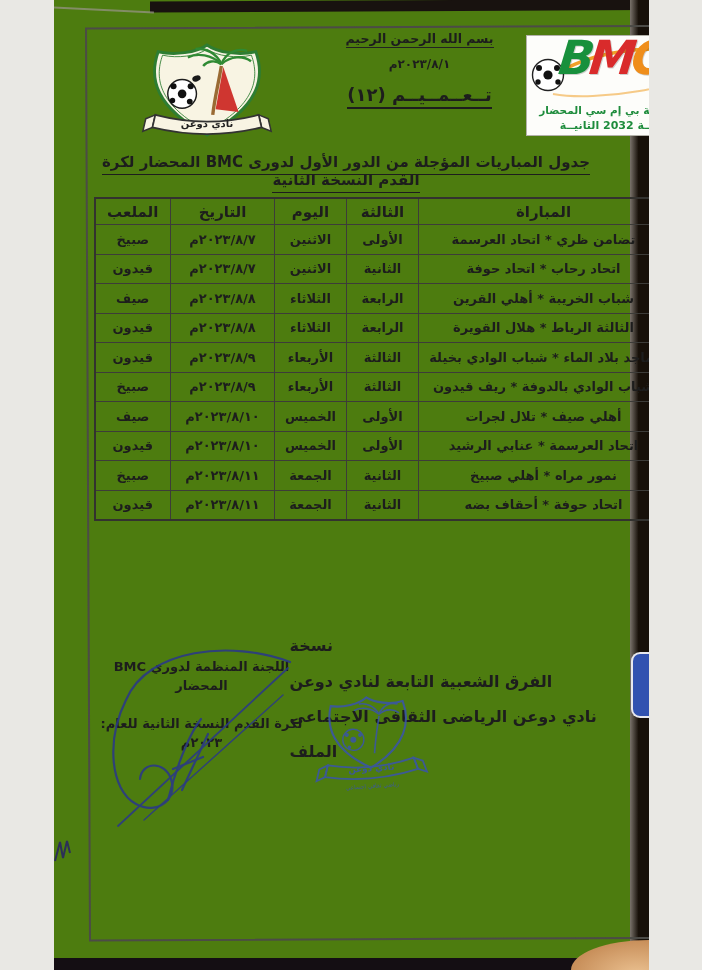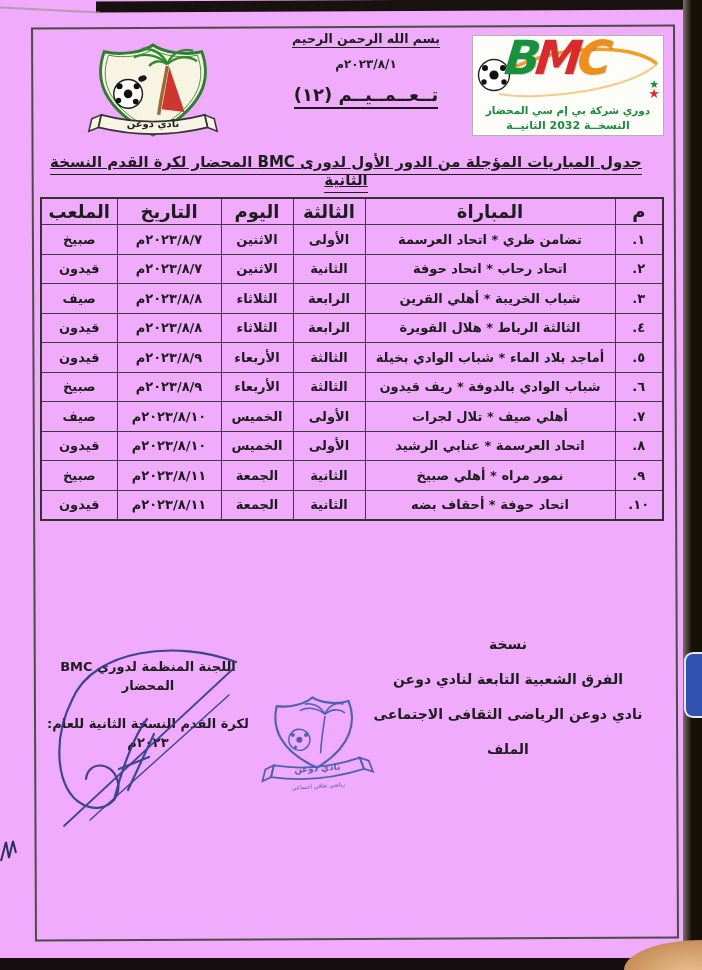--- a/index.html
+++ b/index.html
@@ -1,17 +1,17 @@
 <!DOCTYPE html>
 <html lang="ar"><head>
 <meta charset="utf-8">
 <style>
   html,body{margin:0;padding:0;}
   body{background:#e9e8e4;font-family:"DejaVu Sans",sans-serif;}
-  #page{position:relative;width:702px;height:970px;background:#f0abfc;overflow:hidden;margin:0 auto;color:#1d1d1d;}
+  #page{position:relative;width:595px;height:970px;background:#4d7c0f;overflow:hidden;margin:0 auto;color:#1d1d1d;}
 
   
   .scan-top-bar{position:absolute;left:96px;top:0;width:606px;height:11px;background:#18120f;transform:skewY(-.3deg);}
   .scan-top-sliver{position:absolute;left:0;top:9px;width:100px;height:2px;background:#9a948c;transform:rotate(3deg);opacity:.7;}
   .scan-right-bar{position:absolute;right:0;top:0;width:19px;height:970px;background:linear-gradient(to right,#7a736b,#171009 45%);}
   .scan-bottom-bar{position:absolute;left:0;bottom:0;width:702px;height:12px;background:#140e13;}
   .finger-corner{position:absolute;right:0;bottom:0;width:78px;height:30px;background:radial-gradient(ellipse at 85% 120%,#ecc393,#c88f5a 70%);border-radius:100% 0 0 0;z-index:6;}
   .blue-edge-mark{position:absolute;right:0;top:652px;width:16px;height:62px;background:#3252b0;border:2px solid #e8e8ee;border-right:none;border-radius:9px 0 0 9px;z-index:5;}
   .left-edge-mark{position:absolute;left:0;top:838px;z-index:4;}
 
@@ -35,31 +35,31 @@
   .bmc-letters .l-m{color:#d92b2b;}
   .bmc-letters .l-c{color:#ef8e1b;}
   .bmc-stars{position:absolute;right:3px;top:44px;line-height:9px;text-align:center;}
   .bmc-stars .s1{color:#18903c;font-size:11px;}
   .bmc-stars .s2{color:#d92b2b;font-size:13px;}
   .bmc-tag1{position:absolute;bottom:19px;left:0;right:0;text-align:center;direction:rtl;color:#1e8c3c;font-size:10.5px;font-weight:bold;}
   .bmc-tag2{position:absolute;bottom:3px;left:0;right:0;text-align:center;direction:rtl;color:#1e8c3c;font-size:11px;font-weight:bold;letter-spacing:1px;}
 
   
   .main-title{position:absolute;left:35px;right:45px;top:153px;text-align:center;direction:rtl;font-size:15px;font-weight:bold;}
-  .main-title span{border-bottom:1.6px solid #1d1d1d;padding-bottom:3px;text-decoration:underline;}
+  .main-title span{border-bottom:1.6px solid #1d1d1d;padding-bottom:3px;}
 
   
   .match-table{position:absolute;left:40px;top:197px;width:622px;border-collapse:collapse;direction:rtl;table-layout:fixed;font-size:13px;font-weight:bold;}
   .match-table th,.match-table td{border:1.4px solid #3d3c39;text-align:center;vertical-align:middle;padding:1px 3px;overflow:hidden;white-space:nowrap;}
-  .match-table th{height:23px;font-size:18px;}
+  .match-table th{height:23px;font-size:15px;}
   .match-table td{height:26.5px;}
   .match-table{border:2px solid #33322f;}
 
   
-  .copy-block{position:absolute;right:29px;top:636px;width:330px;text-align:center;direction:rtl;font-size:14px;font-weight:bold;}
+  .copy-block{position:absolute;right:29px;top:636px;width:330px;text-align:left;direction:rtl;font-size:16px;font-weight:bold;}
   .copy-block .copy-label{margin-bottom:17px;}
   .copy-block .copy-item{margin-bottom:15px;line-height:20px;}
   .committee-block{position:absolute;left:42px;top:657px;width:212px;text-align:center;direction:rtl;font-size:13px;font-weight:bold;line-height:19px;}
   .committee-block .line2{margin-top:19px;}
   .club-stamp{position:absolute;left:250px;top:682px;width:132px;height:138px;opacity:.88;}
   .signature{position:absolute;left:28px;top:638px;width:224px;height:196px;z-index:3;}
 </style>
 </head>
 <body>
 

